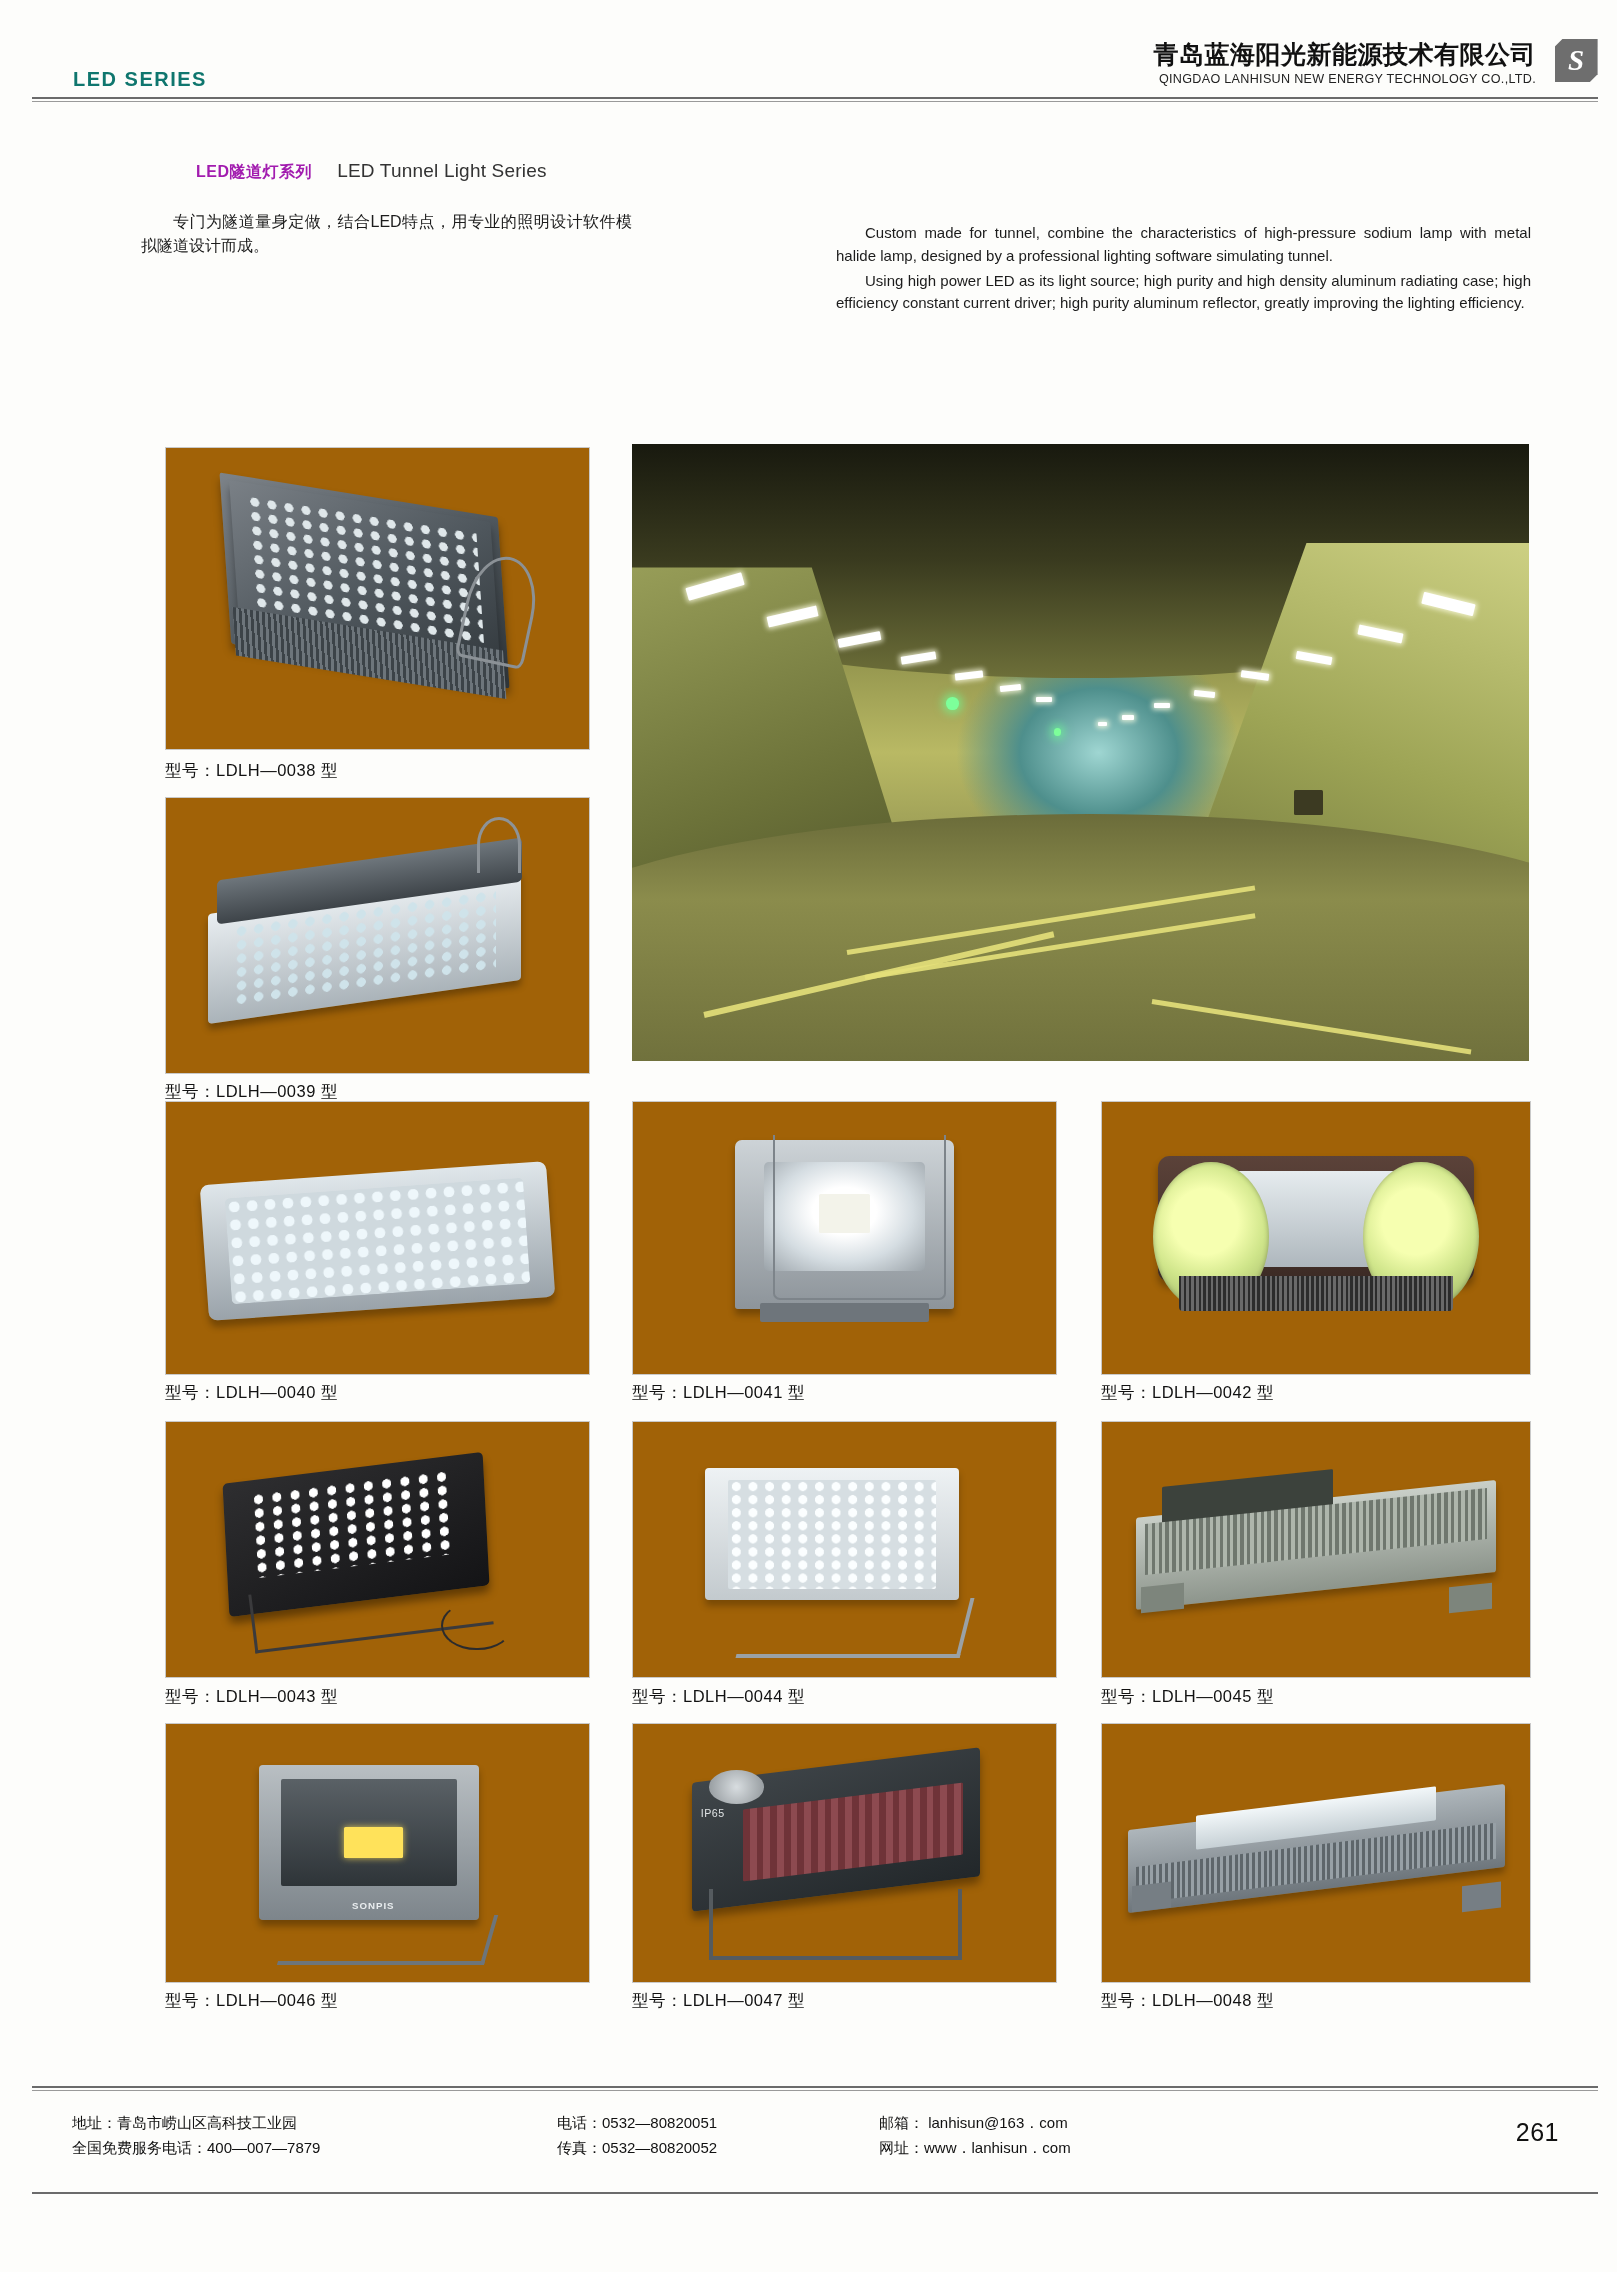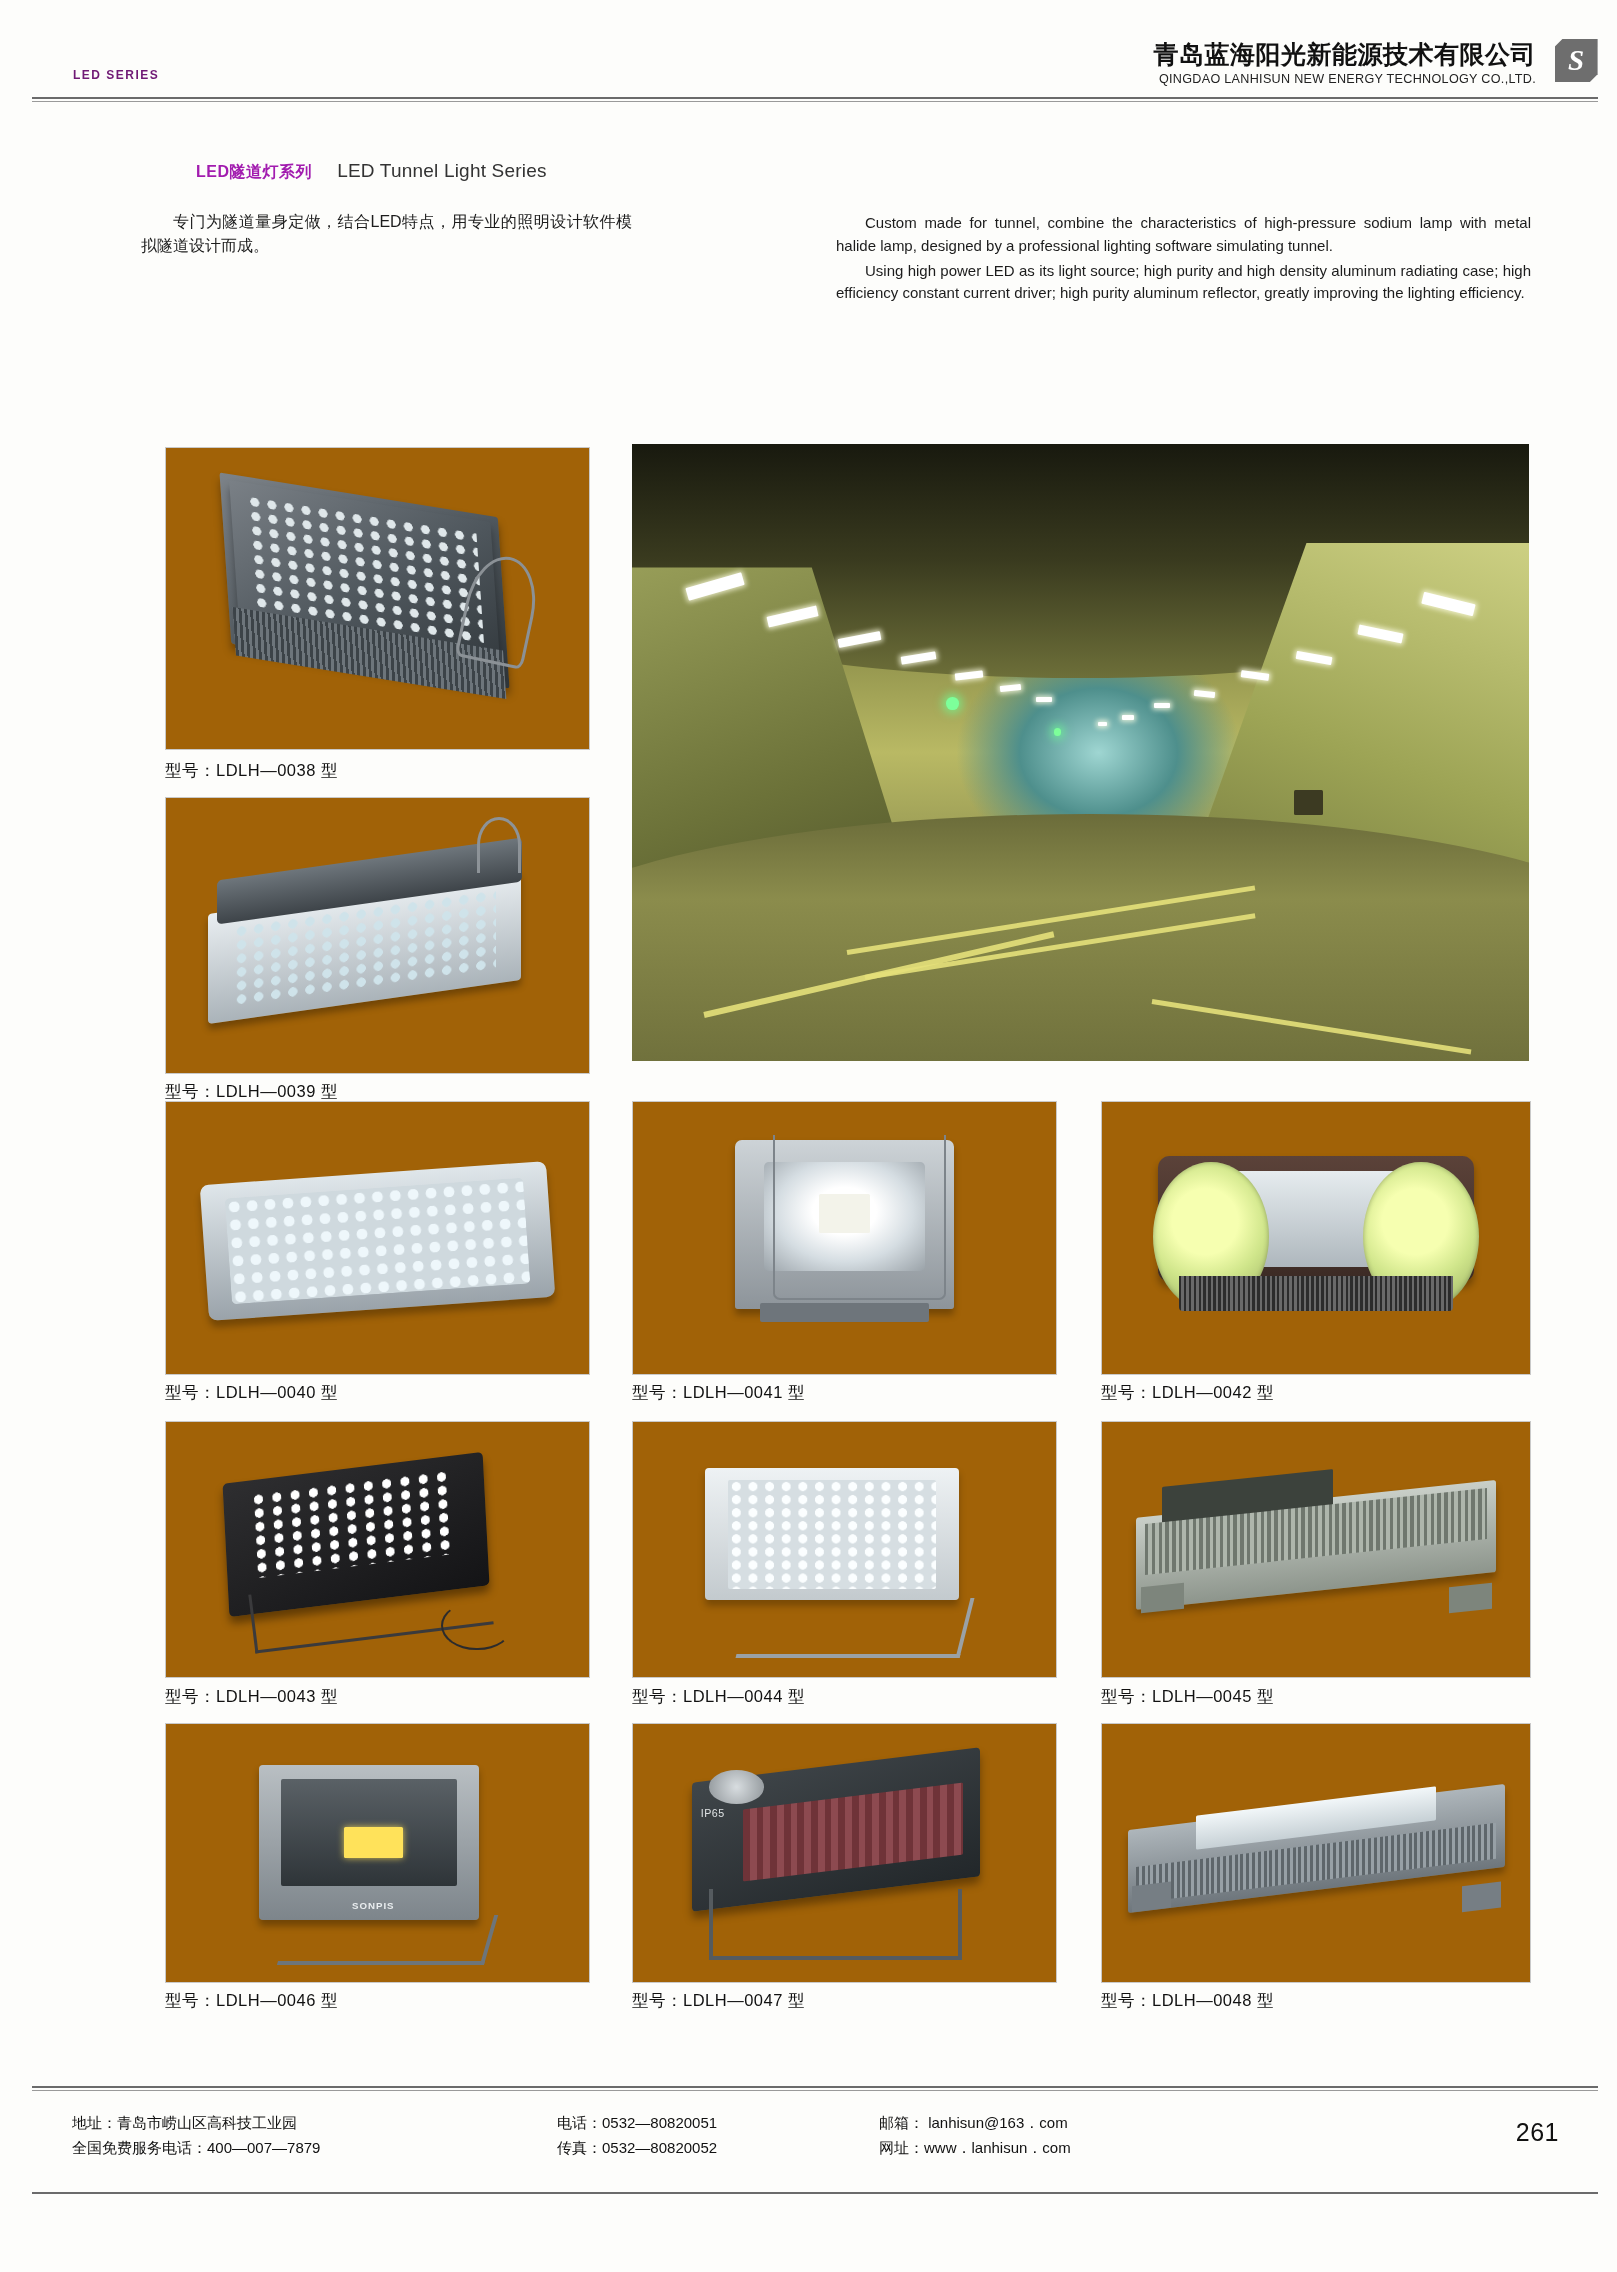--- a/index.html
+++ b/index.html
@@ -25,23 +25,23 @@
   .header {
     position: absolute;
     left: 0; right: 0;
     top: 0;
     height: 102px;
   }
   .header-left {
     position: absolute;
     left: 73px;
     top: 68px;
-    font-size: 12px;
+    font-size: 20px;
     letter-spacing: 1.5px;
-    color: #701a75;
+    color: #0f766e;
     font-weight: bold;
   }
   .header-right {
     position: absolute;
     right: 81px;
     top: 41px;
     text-align: right;
     margin-left: 13px;
   }
   .company-cn {
@@ -121,21 +121,21 @@
     font-size: 16px;
     line-height: 1.52;
     color: #1c1c1c;
     text-align: justify;
   }
   .text-col-left p { margin: 0 0 3.9px 0; text-indent: 32px; }
 
   .text-col-right {
     position: absolute;
     left: 836px;
-    top: 212px;
+    top: 222px;
     width: 695px;
     font-size: 15px;
     line-height: 1.5;
     color: #1c1c1c;
     text-align: justify;
   }
   .text-col-right p { margin: 0 0 2.9px 0; text-indent: 29px; }
 
   
   .content { position: absolute; left: 0; top: 0; right: 0; bottom: 0; }

